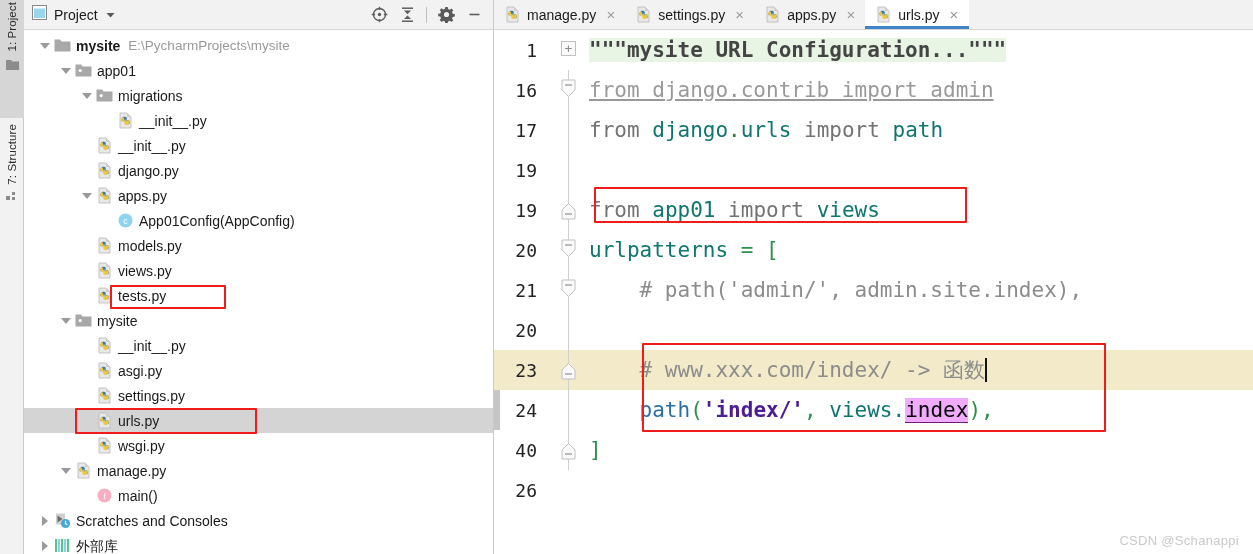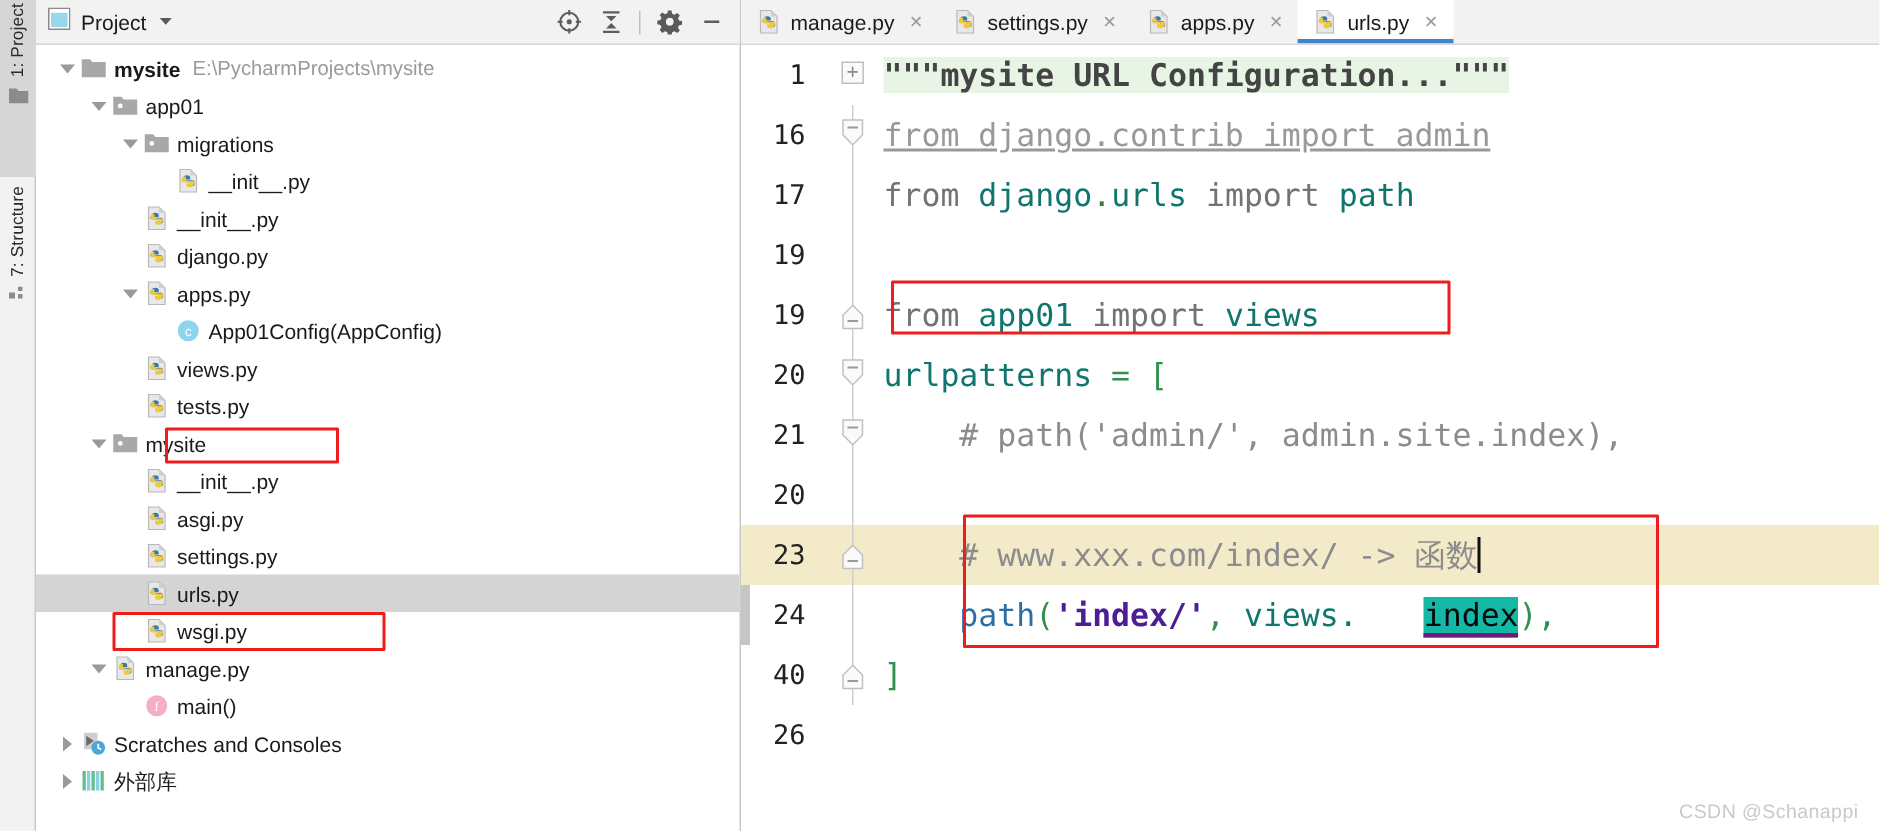--- a/index.html
+++ b/index.html
@@ -263,23 +263,22 @@
   .c-fn   { color: #2a6ea6; }
   .c-brk  { color: #2f8f4f; }
   .c-plain{ color: #0f766e; }
   .c-dot  { color: #3a7a3a; }
   .docstr {
     color: #444444;
     background: #e9f5e4;
     font-weight: bold;
   }
   .ident-hl {
-    background: #14b8a6;
-    border-bottom: 3px solid #701a75;
-    margin-left: 44px;
+    background: #f0abfc;
+    border-bottom: 1px solid #701a75;
   }
   .caret {
     display: inline-block;
     width: 2px; height: 24px;
     background: #111111;
     vertical-align: -5px;
   }
 
   .watermark {
     position: absolute;
@@ -483,20 +482,35 @@
             <span class="tri-down"></span>
           </span>
           <span class="node-icon">
             <svg width="17" height="17" viewBox="0 0 17 17">
               <path d="M3 1h7l4 4v11H3z" fill="#e8e8e8" stroke="#b8b8b8" stroke-width="0.8"></path>
               <path d="M10 1l4 4h-4z" fill="#cfcfcf"></path>
               <path d="M5.2 6.4c0-1 .8-1.6 2.3-1.6s2.3.5 2.3 1.6v1.3H7.2v.5h3.9c1.1 0 1.7.7 1.7 2s-.6 2-1.7 2h-.9V10.9c0-1.1-.7-1.7-2-1.7H5.6c-.9 0-1.4-.6-1.4-1.5z" fill="#3b78a7"></path>
               <path d="M11.9 11.3c0 1-.8 1.6-2.3 1.6s-2.3-.5-2.3-1.6v-1.2h2.6v-.5H6c-1.1 0-1.7-.7-1.7-2s.6-2 1.7-2h.9v1.3c0 1.1.7 1.7 2 1.7h2.6c.9 0 1.4.6 1.4 1.5z" fill="#f0c838"></path>
             </svg>
           </span>
+          <span class="node-label">models.py</span>
+        </div>
+        <div class="tree-row">
+          <span style="width: 56px; flex: 0 0 56px;"></span>
+          <span class="arrow spacer">
+            <span class="tri-down"></span>
+          </span>
+          <span class="node-icon">
+            <svg width="17" height="17" viewBox="0 0 17 17">
+              <path d="M3 1h7l4 4v11H3z" fill="#e8e8e8" stroke="#b8b8b8" stroke-width="0.8"></path>
+              <path d="M10 1l4 4h-4z" fill="#cfcfcf"></path>
+              <path d="M5.2 6.4c0-1 .8-1.6 2.3-1.6s2.3.5 2.3 1.6v1.3H7.2v.5h3.9c1.1 0 1.7.7 1.7 2s-.6 2-1.7 2h-.9V10.9c0-1.1-.7-1.7-2-1.7H5.6c-.9 0-1.4-.6-1.4-1.5z" fill="#3b78a7"></path>
+              <path d="M11.9 11.3c0 1-.8 1.6-2.3 1.6s-2.3-.5-2.3-1.6v-1.2h2.6v-.5H6c-1.1 0-1.7-.7-1.7-2s.6-2 1.7-2h.9v1.3c0 1.1.7 1.7 2 1.7h2.6c.9 0 1.4.6 1.4 1.5z" fill="#f0c838"></path>
+            </svg>
+          </span>
           <span class="node-label">views.py</span>
         </div>
         <div class="tree-row">
           <span style="width: 56px; flex: 0 0 56px;"></span>
           <span class="arrow spacer">
             <span class="tri-down"></span>
           </span>
           <span class="node-icon">
             <svg width="17" height="17" viewBox="0 0 17 17">
               <path d="M3 1h7l4 4v11H3z" fill="#e8e8e8" stroke="#b8b8b8" stroke-width="0.8"></path>

